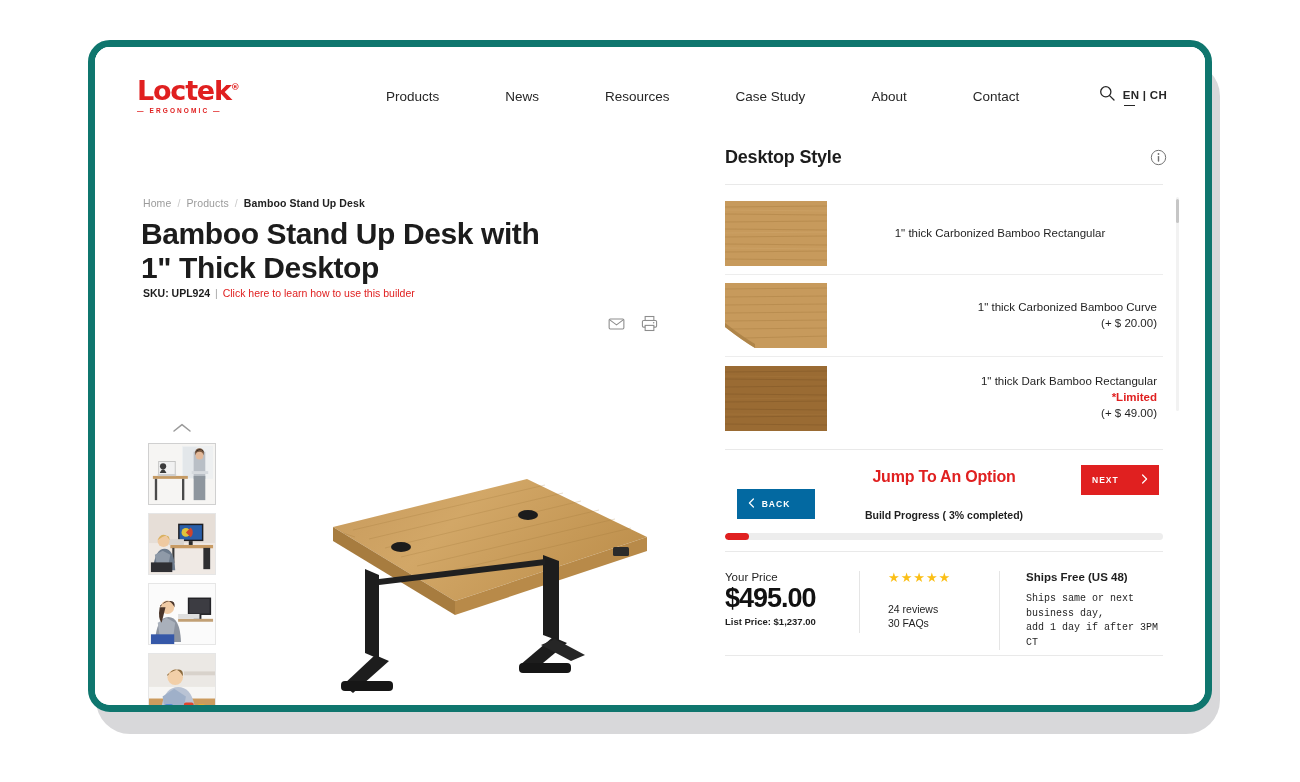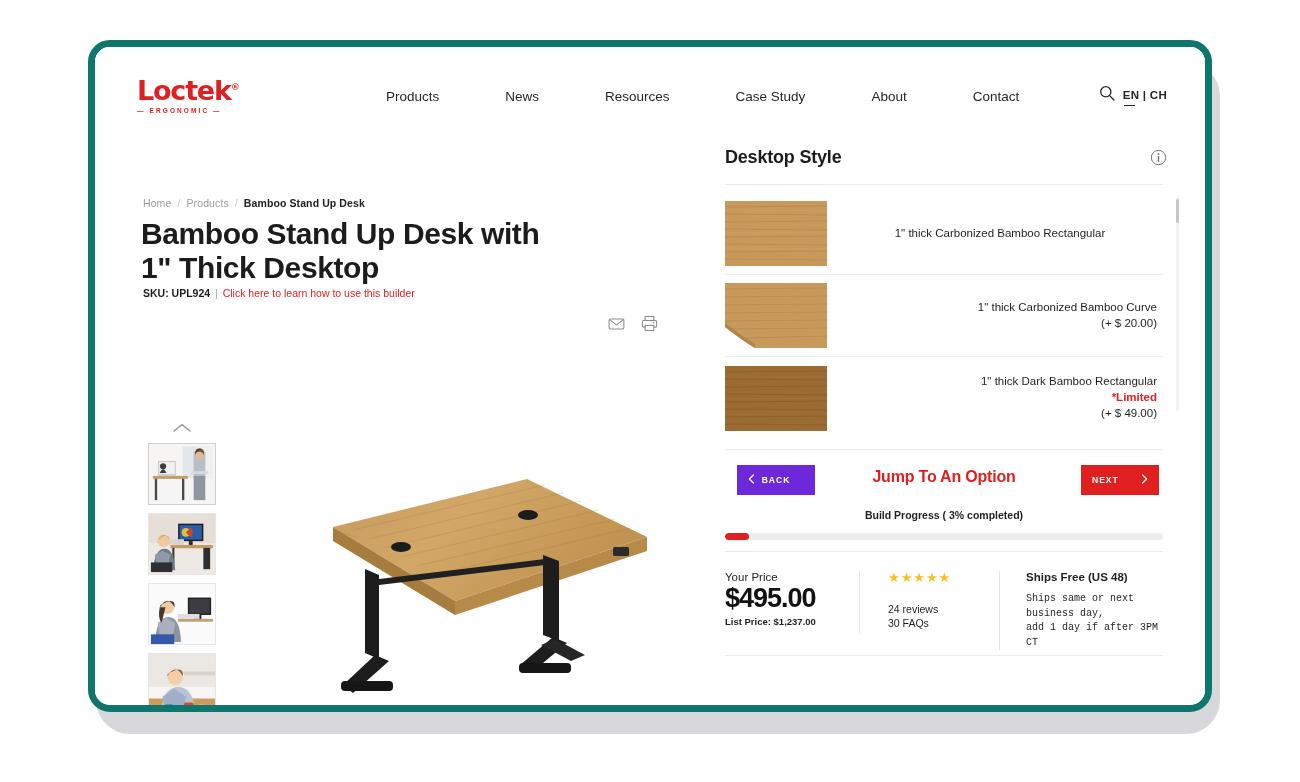--- a/index.html
+++ b/index.html
@@ -173,21 +173,21 @@
 
   #step-nav {
     position: absolute; left: 2px; top: 318px; width: 438px; height: 34px;
   }
   .navbtn {
     position: absolute; top: 0; width: 78px; height: 30px;
     display: flex; align-items: center; justify-content: space-between;
     padding: 0 11px; font-size: 8.5px; font-weight: bold;
     letter-spacing: 1px; border: none; cursor: pointer;
   }
-  #back-btn { left: 12px; background: #6d28d9; color: #ffffff; }
+  #back-btn { left: 12px; background: #0369a1; color: #ffffff; margin-top: 24px; }
   #next-btn { right: 4px; background: #e02020; color: #ffffff; }
   #jump-label {
     position: absolute; left: 0; right: 0; top: 3px; text-align: center;
     font-size: 16px; font-weight: bold; color: #e02020; letter-spacing: -.2px;
     cursor: pointer;
   }
 
   #progress-wrap { position: absolute; left: 2px; top: 362px; width: 438px; }
   #progress-label {
     text-align: center; font-size: 10.5px; color: #1f1f1f; font-weight: bold;

